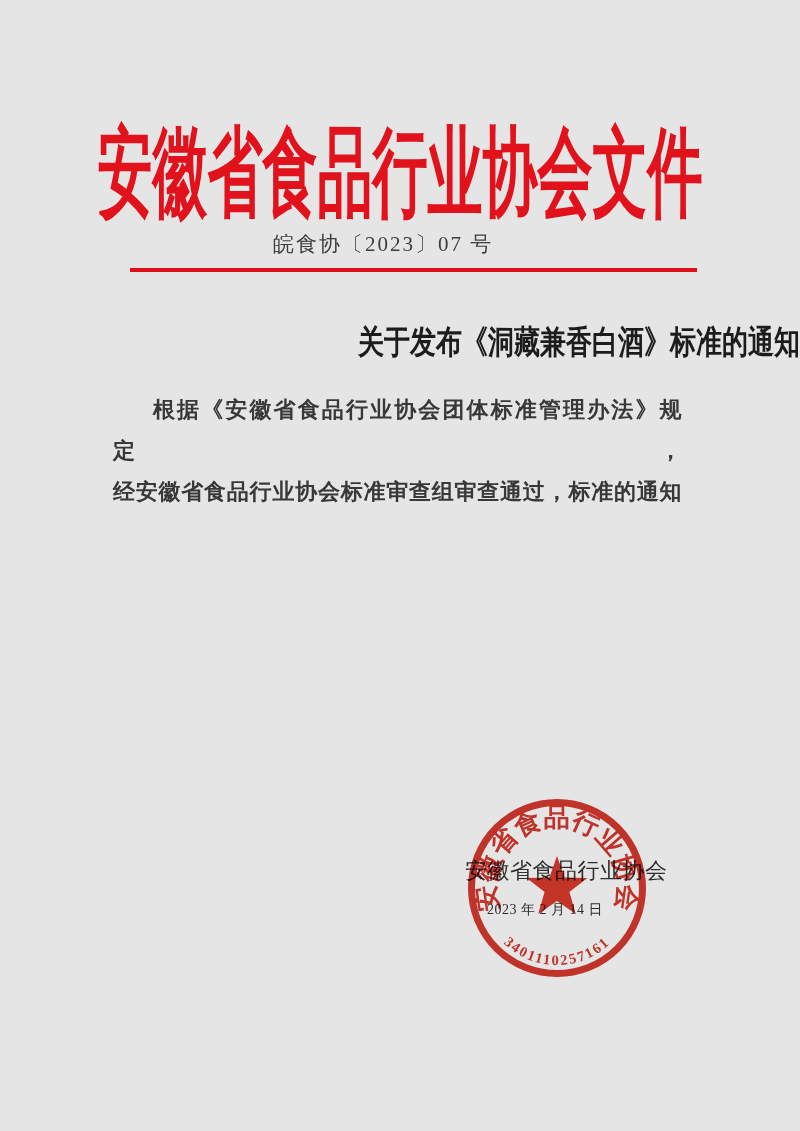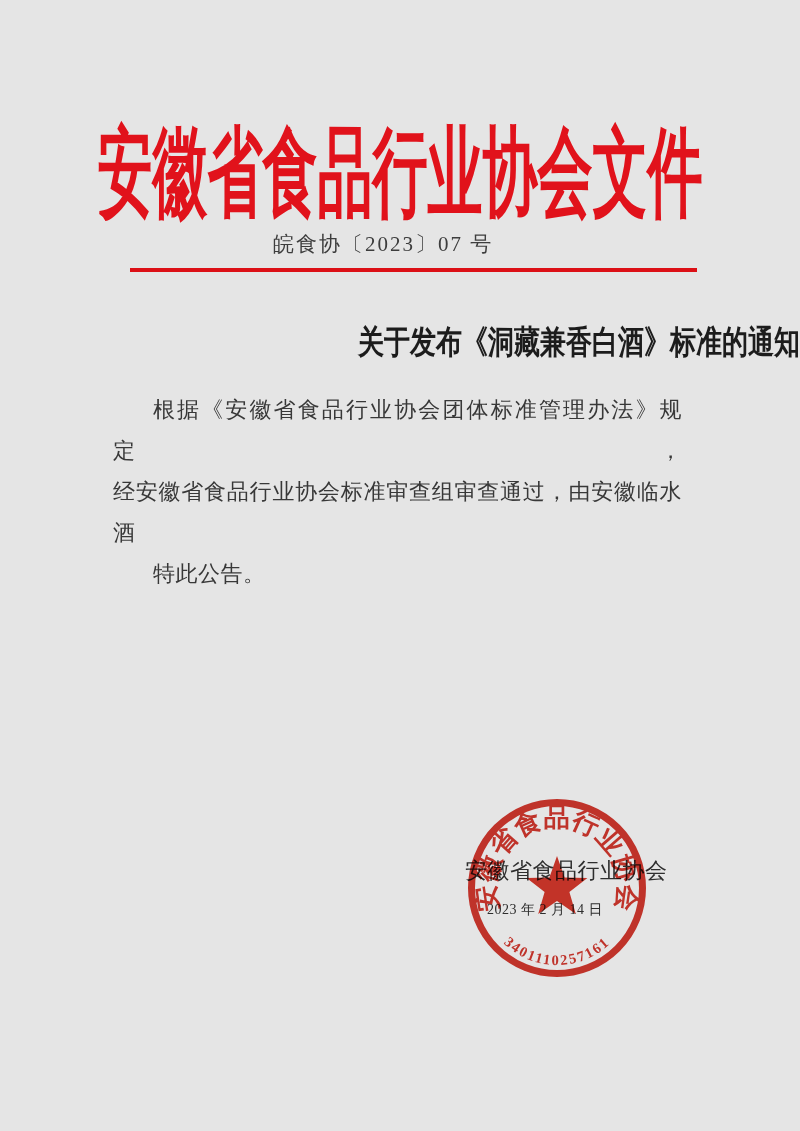--- a/index.html
+++ b/index.html
@@ -87,20 +87,21 @@
     letter-spacing: 0.5px;
     color: #383838;
   }
   .body-line {
     white-space: nowrap;
   }
   .body-line.justify {
     white-space: normal;
     text-align: justify;
     text-align-last: justify;
+    font-weight: bold;
   }
   .body-line.indent { text-indent: 40px; }
 
   .signature-org {
     position: absolute;
     left: 465px;
     top: 856px;
     font-size: 22px;
     letter-spacing: 0.5px;
     color: #2e2e2e;
@@ -142,22 +143,21 @@
   <div class="doc-number">皖食协〔2023〕07 号</div>
 
   <div class="red-divider"></div>
 
   <div class="notice-title">
     <span class="stretch">关于发布《洞藏兼香白酒》标准的通知</span>
   </div>
 
   <div class="body-block">
     <div class="body-line justify indent">根据《安徽省食品行业协会团体标准管理办法》规定，</div>
-    <div class="body-line justify">经安徽省食品行业协会标准审查组审查通过，由安徽临水酒</div>
-    <div class="body-line indent">特此公告。</div>
+    <div class="body-line justify">经安徽省食品行业协会标准审查组审查通过，标准的通知</div>
   </div>
 
   <div class="signature-org">安徽省食品行业协会</div>
   <div class="signature-date">2023 年 2 月 14 日</div>
 
   <svg class="seal" viewBox="-96 -96 192 192" xmlns="http://www.w3.org/2000/svg">
     <defs>
       <path id="seal-arc-top" d="M -56.2 26.2 A 62 62 0 1 1 56.2 26.2" fill="none"></path>
       <path id="seal-arc-bottom" d="M -59 49.5 A 77 77 0 0 0 59 49.5" fill="none"></path>
     </defs>

